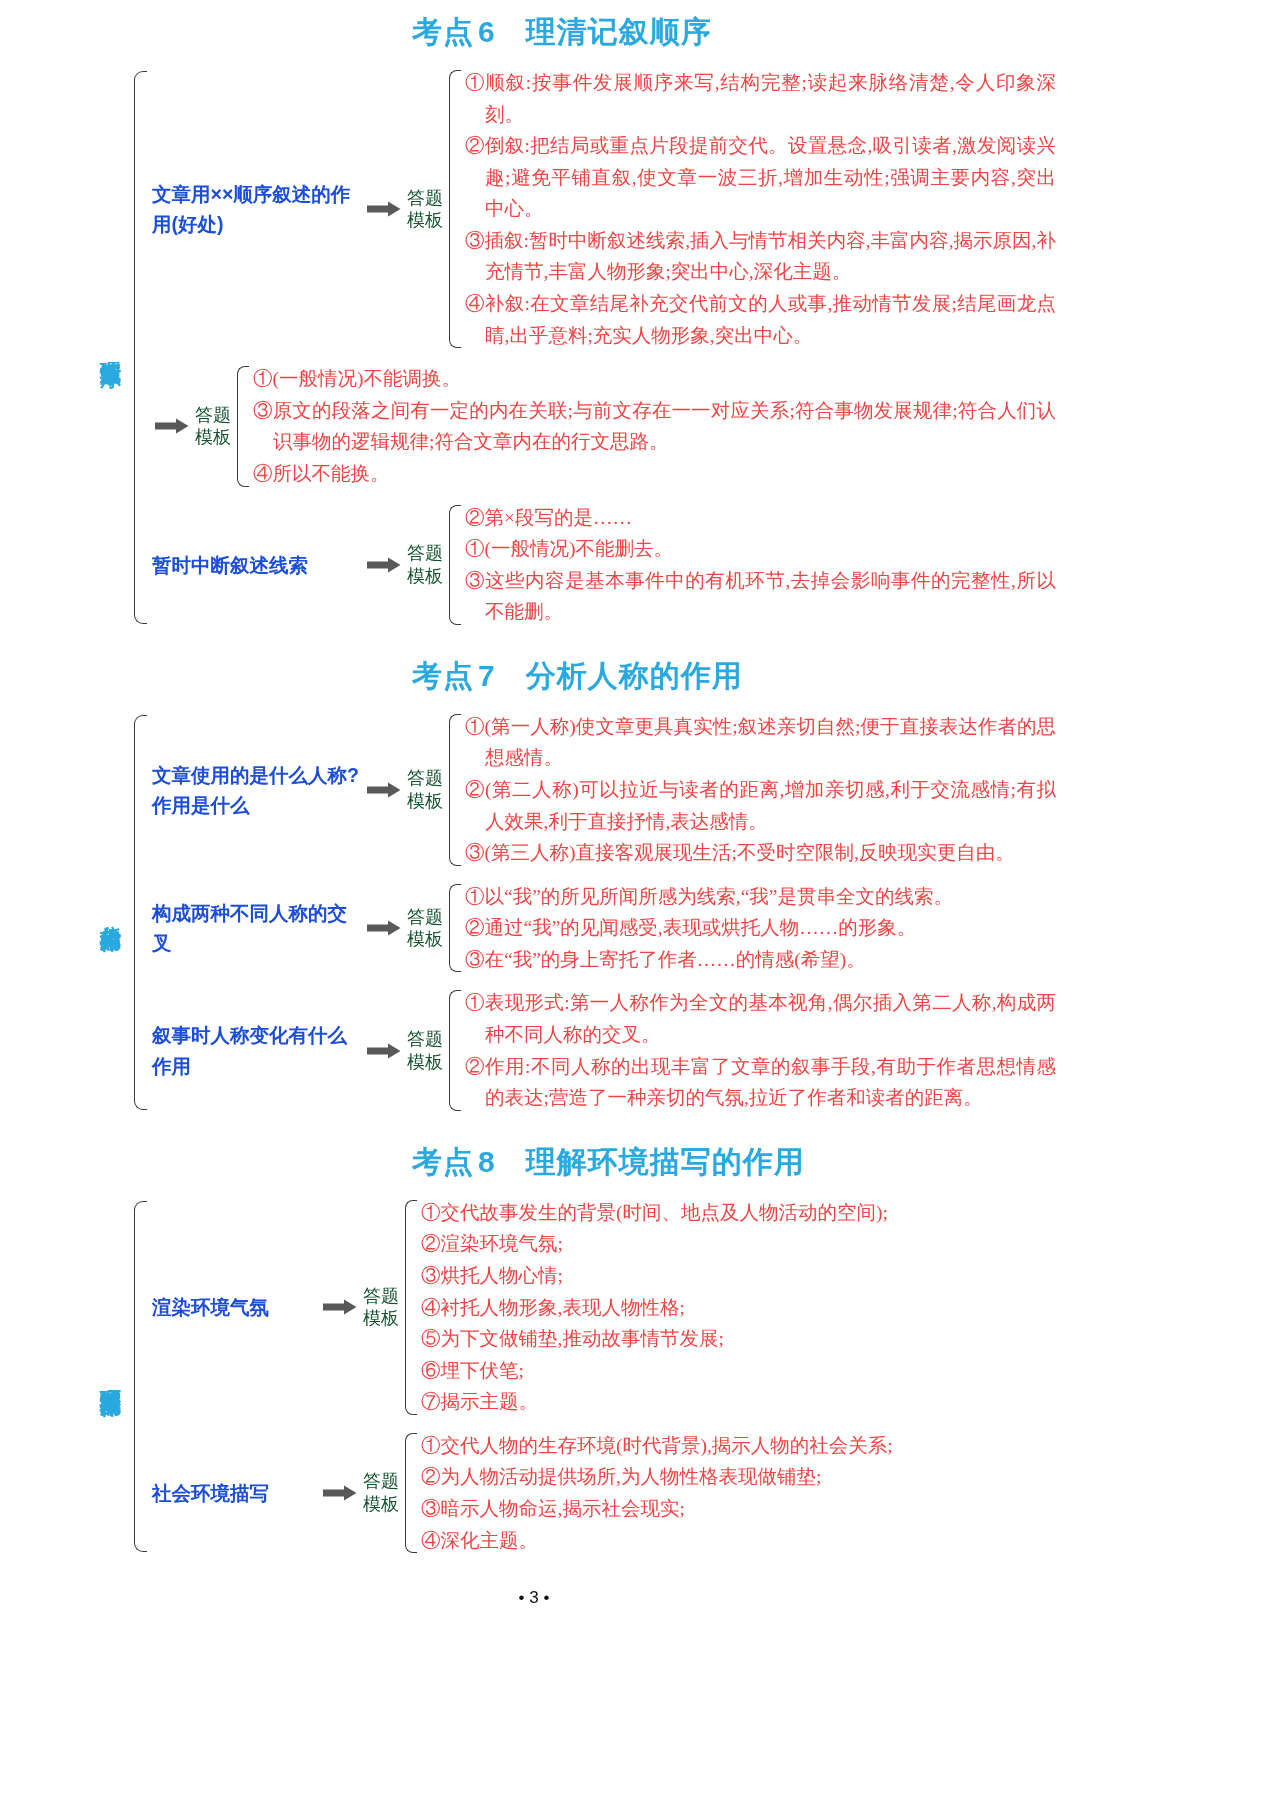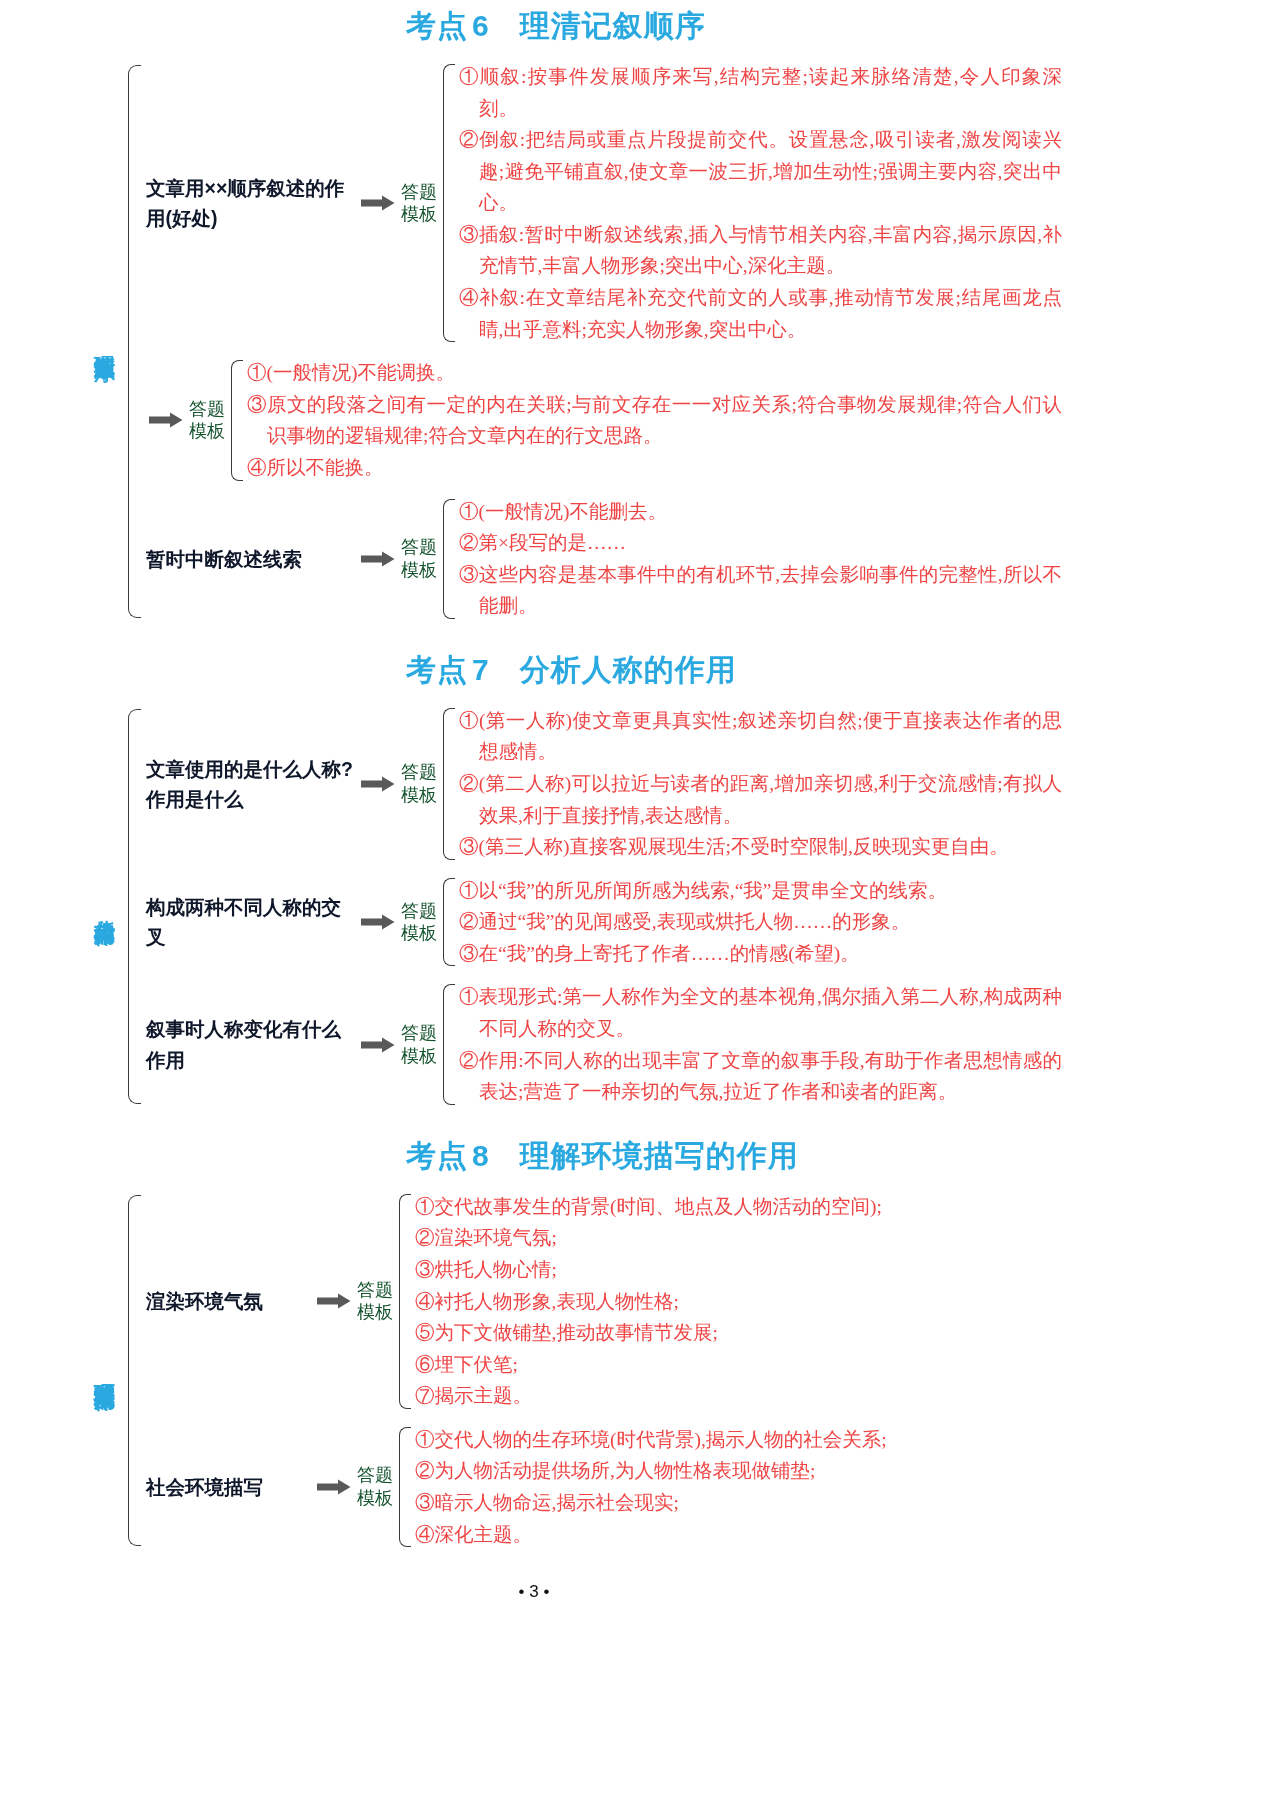--- a/index.html
+++ b/index.html
@@ -10,21 +10,21 @@
     width: 1279px;
     min-height: 1797px;
     position: relative;
     font-family: "Liberation Serif", "DejaVu Serif", serif;
     color: #0d0d0d;
   }
   .page {
     position: relative;
     width: 1068px;
     min-height: 1797px;
-    padding: 6px;
+    padding: 12px;
     box-sizing: border-box;
   }
 
   
   .kd-title {
     text-align: left;
     color: #2aa9e0;
     font-family: "Liberation Sans", "DejaVu Sans", sans-serif;
     font-weight: bold;
     font-size: 30px;
@@ -90,21 +90,21 @@
     align-items: center;
     padding: 6px 0;
   }
   .node {
     width: 212px;
     flex: 0 0 212px;
     font-family: "Liberation Sans", "DejaVu Sans", sans-serif;
     font-weight: bold;
     font-size: 19.5px;
     line-height: 1.55;
-    color: #0f172a;
+    color: #1d4ed8;
     padding-right: 4px;
     box-sizing: border-box;
   }
   .node.narrow { width: 168px; flex: 0 0 168px; }
 
   .arrow {
     width: 40px;
     flex: 0 0 40px;
     display: flex;
     align-items: center;
@@ -215,22 +215,22 @@
             <div class="row">
               <div class="node">暂时中断叙述线索</div>
               <div class="arrow">
                 <svg width="34" height="16" viewBox="0 0 34 16" aria-hidden="true">
                   <polygon points="0,4.5 21,4.5 21,0.5 33.5,8 21,15.5 21,11.5 0,11.5" fill="#595959"></polygon>
                 </svg>
               </div>
               <div class="tmpl">答题<br>模板</div>
               <div class="brace"></div>
               <div class="content">
+                <div class="li"><span class="marker">②</span>第×段写的是……</div>
                 <div class="li"><span class="marker">①</span>(一般情况)不能删去。</div>
-                <div class="li"><span class="marker">②</span>第×段写的是……</div>
                 <div class="li"><span class="marker">③</span>这些内容是基本事件中的有机环节,去掉会影响事件的完整性,所以不能删。</div>
               </div>
             </div>
           </div>
         </div>
       </div>
       <div class="sec-gap"></div>
       <div class="section">
         <div class="kd-title"><span>考点</span><span class="kd-num">7</span><span class="kd-name">分析人称的作用</span></div>
         <div class="title-gap"></div>

